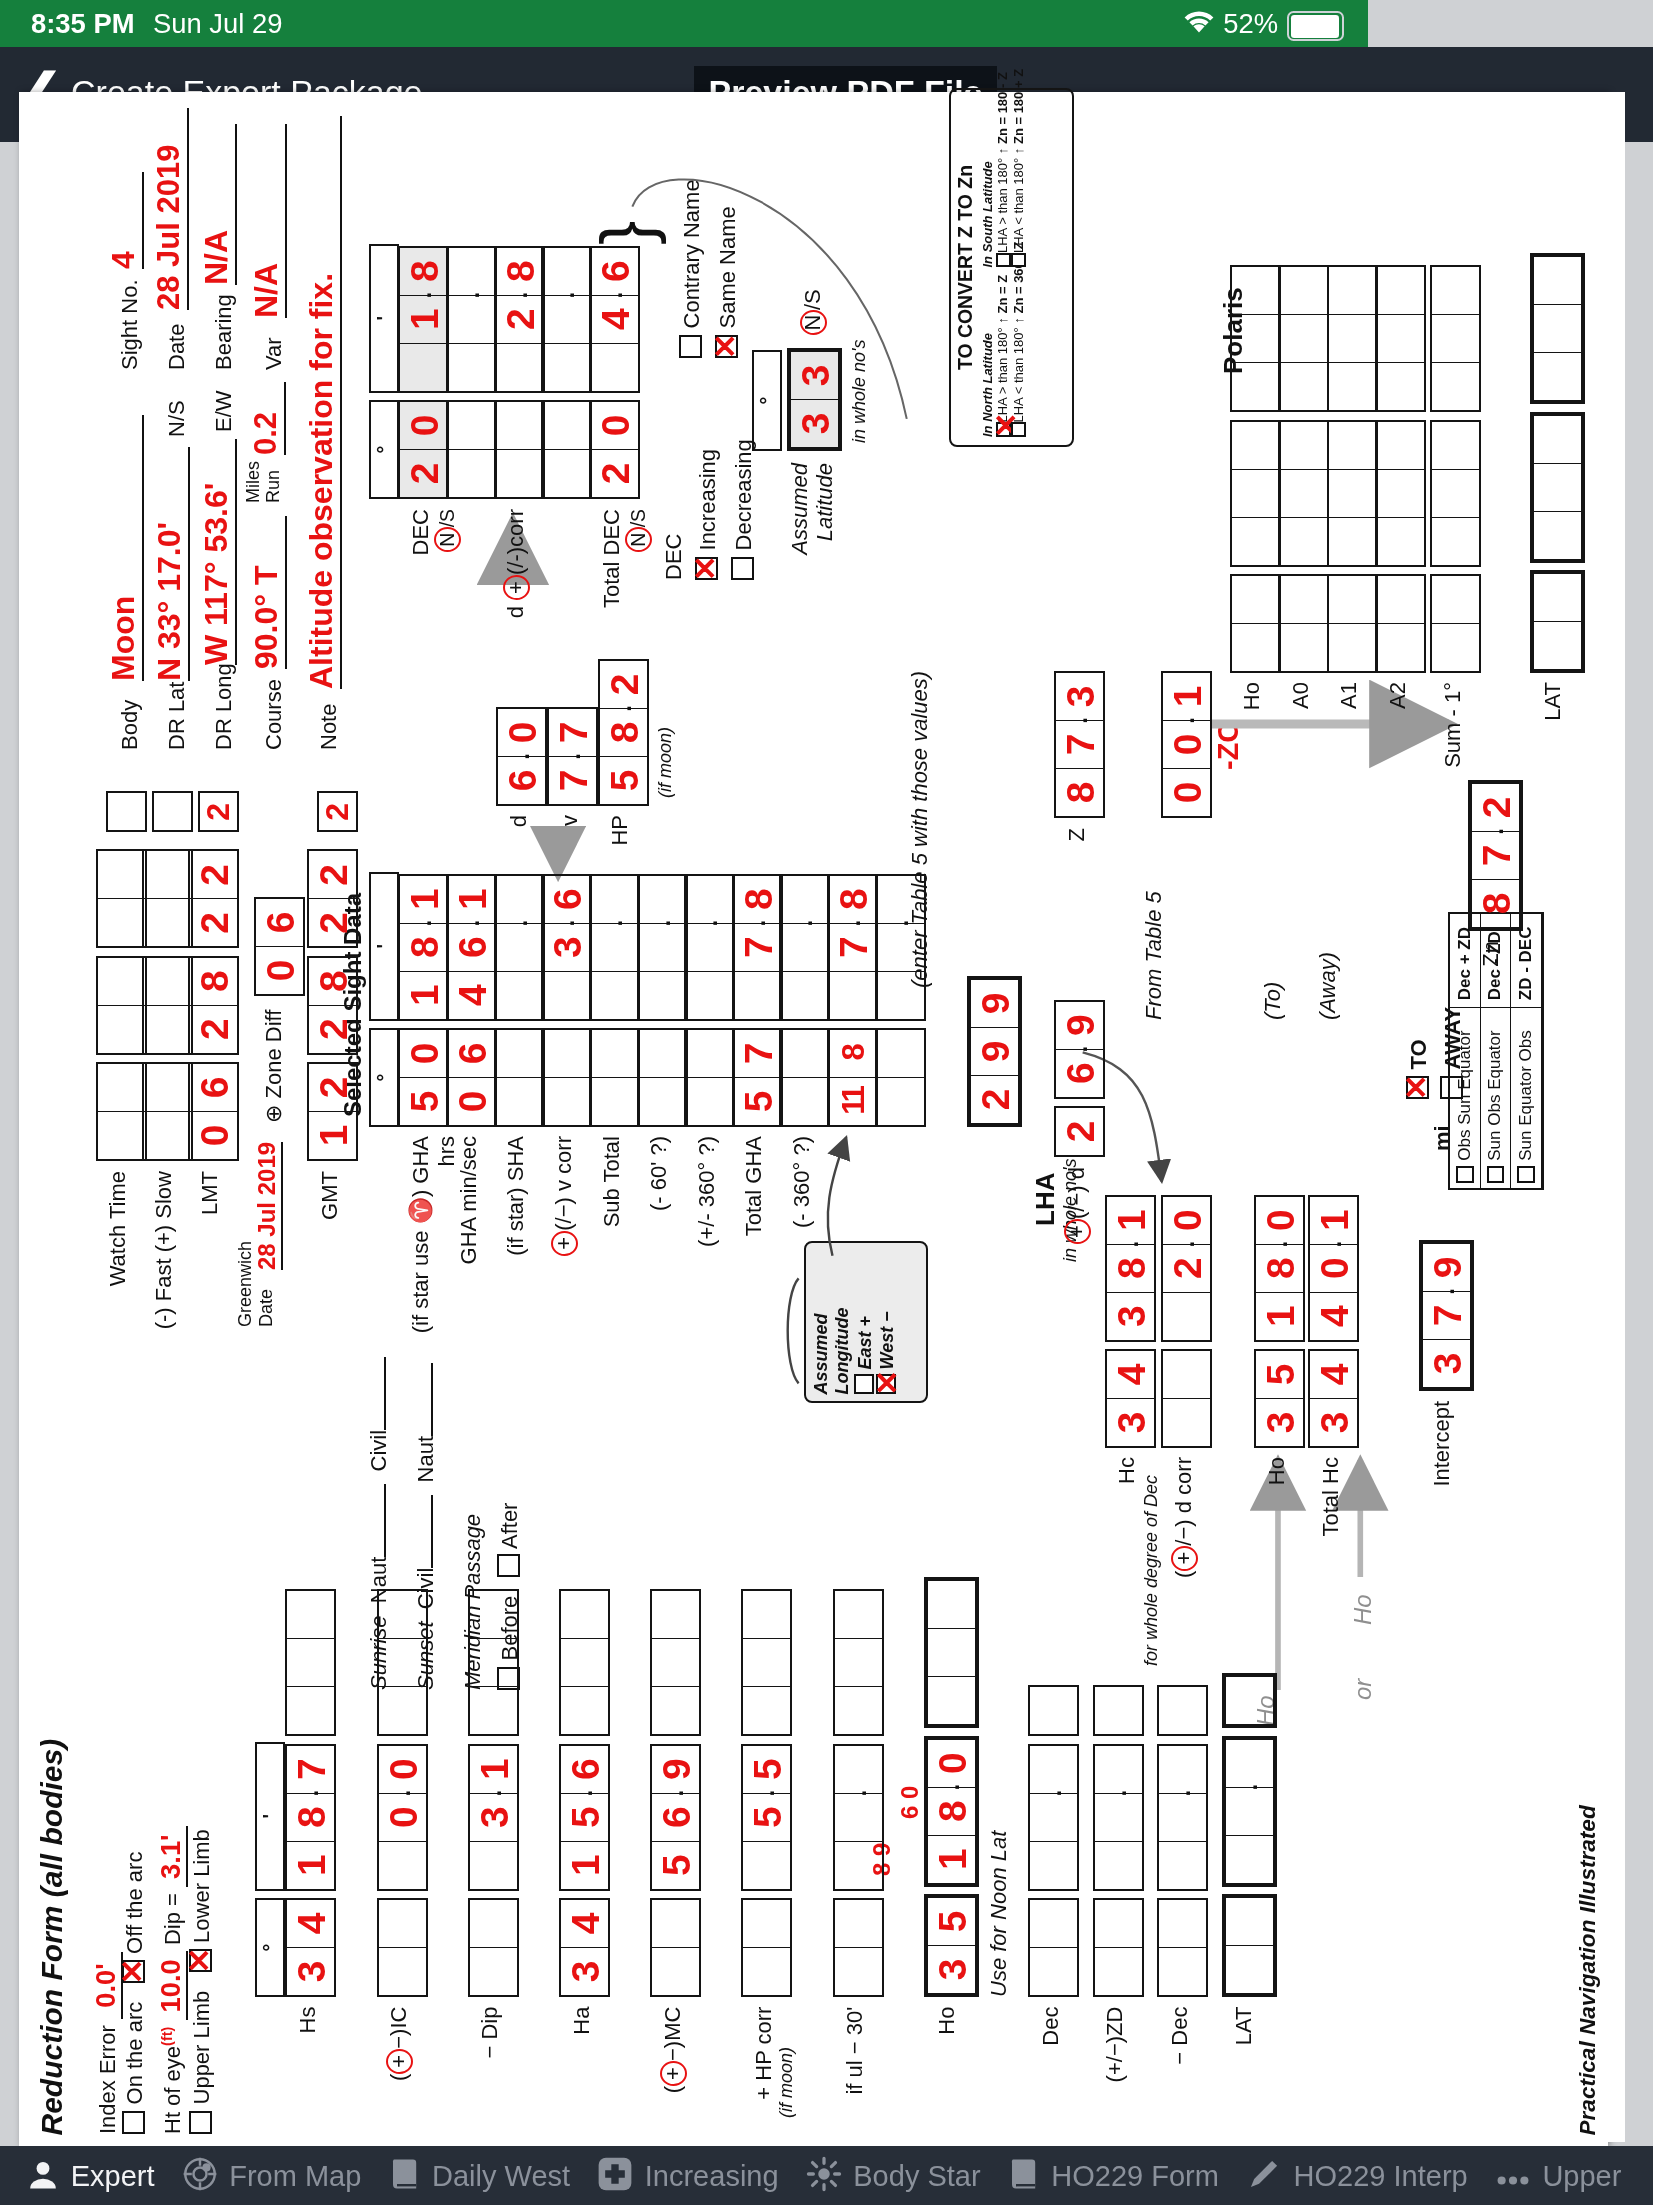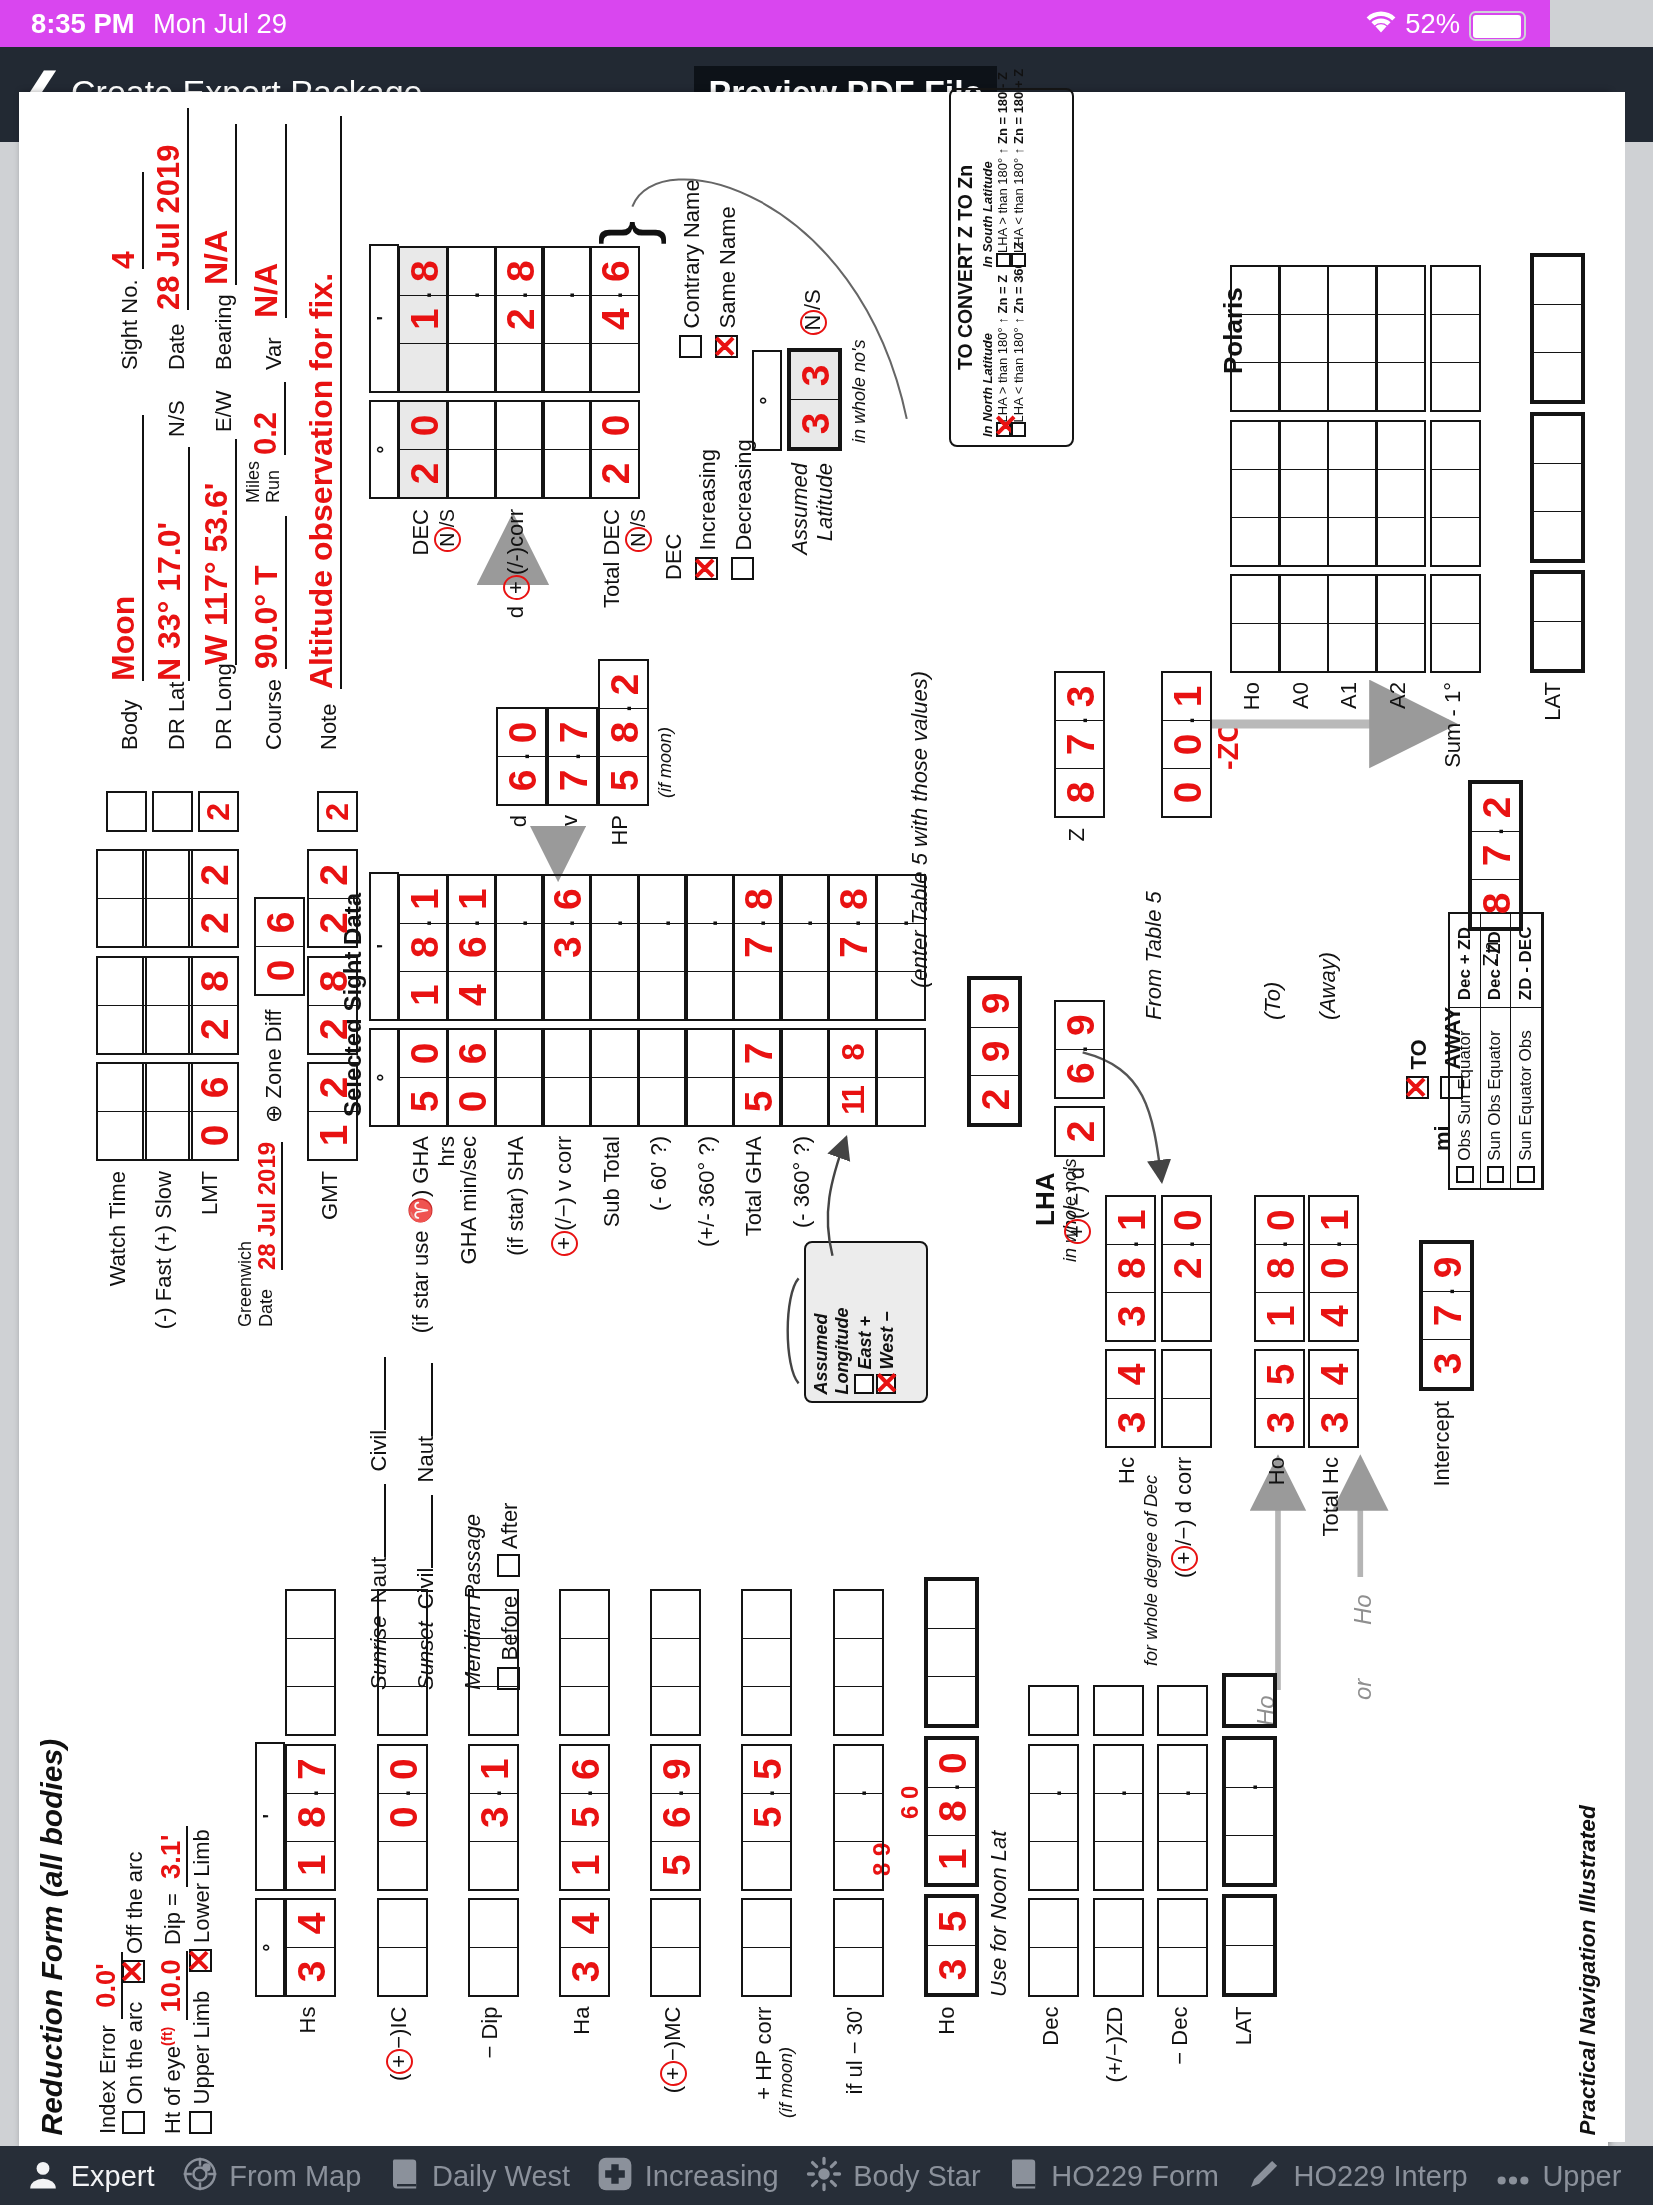--- a/index.html
+++ b/index.html
@@ -1,19 +1,19 @@
 <!DOCTYPE html>
 <html style="font-size:13px"><head>
 <meta charset="utf-8">
 <style>
   html,body{margin:0;padding:0;background:#000;}
   #screen{position:relative;width:1653px;height:2205px;background:#cfd1d4;overflow:hidden;
           font-family:"Liberation Sans",sans-serif;}
   
-  #statusbar{position:absolute;left:0;top:0;width:1550px;height:47px;background:#d946ef;color:#fff;}
+  #statusbar{position:absolute;left:0;top:0;width:1368px;height:47px;background:#15803d;color:#fff;}
   #navbar{position:absolute;left:0;top:47px;width:1653px;height:95px;background:#222933;color:#fff;}
   .sb-t{position:absolute;font-size:27.4px;font-weight:bold;top:8px;}
   .sb-d{position:absolute;font-size:27.4px;top:8px;}
   #wifi{position:absolute;right:153px;top:9.7px;width:32px;height:26px;}
   #battpct{position:absolute;right:90px;top:8px;font-size:27.4px;}
   #battery{position:absolute;right:24px;top:11.3px;width:53px;height:26px;border:2.4px solid #cfd3d8;border-radius:6.5px;}
   #battery:after{content:"";position:absolute;left:1.6px;top:1.6px;bottom:1.6px;right:3.2px;background:#fff;border-radius:3.2px;}
   #backchev{position:absolute;left:22.6px;top:16px;font-size:47px;font-weight:bold;}
   #backlbl{position:absolute;left:71px;top:26px;font-size:34px;}
   #navtitle{position:absolute;left:694px;top:19.4px;font-size:34px;font-weight:bold;background:#0d1218;padding:6.5px 14.5px;}
@@ -54,21 +54,21 @@
   .shbox{background:#ececec;border:2.4px solid #141414;border-radius:8px;}
   svg.ov{position:absolute;left:0;top:0;pointer-events:none;}
 </style>
 </head>
 <body>
 
 <div id="screen">
 
   <div id="statusbar">
     <div class="sb-t" style="left:31px">8:35 PM</div>
-    <div class="sb-d" style="left:153px">Mon Jul 29</div>
+    <div class="sb-d" style="left:153px">Sun Jul 29</div>
     <svg id="wifi" viewBox="0 0 40 32">
       <path d="M20 28 L13 20 a11 11 0 0 1 14 0 Z M8 15 a18 18 0 0 1 24 0 l-4 4 a12 12 0 0 0 -16 0 Z M2 9 a26 26 0 0 1 36 0 l-4 4 a20 20 0 0 0 -28 0 Z" fill="#fff"></path>
     </svg>
     <div id="battpct">52%</div>
     <div id="battery"></div>
   </div>
 
   <div id="navbar">
     <div id="backchev">❮</div>
     <div id="backlbl">Create Export Package</div>

